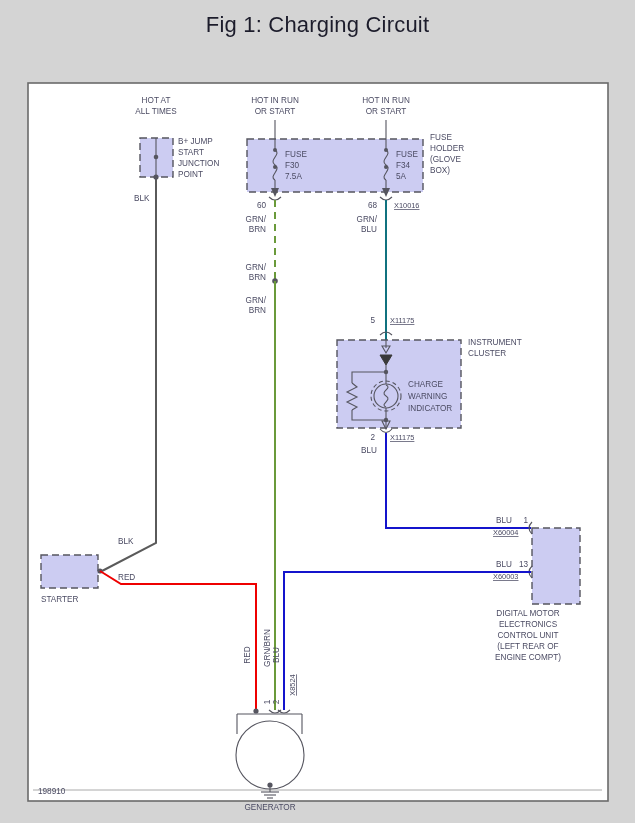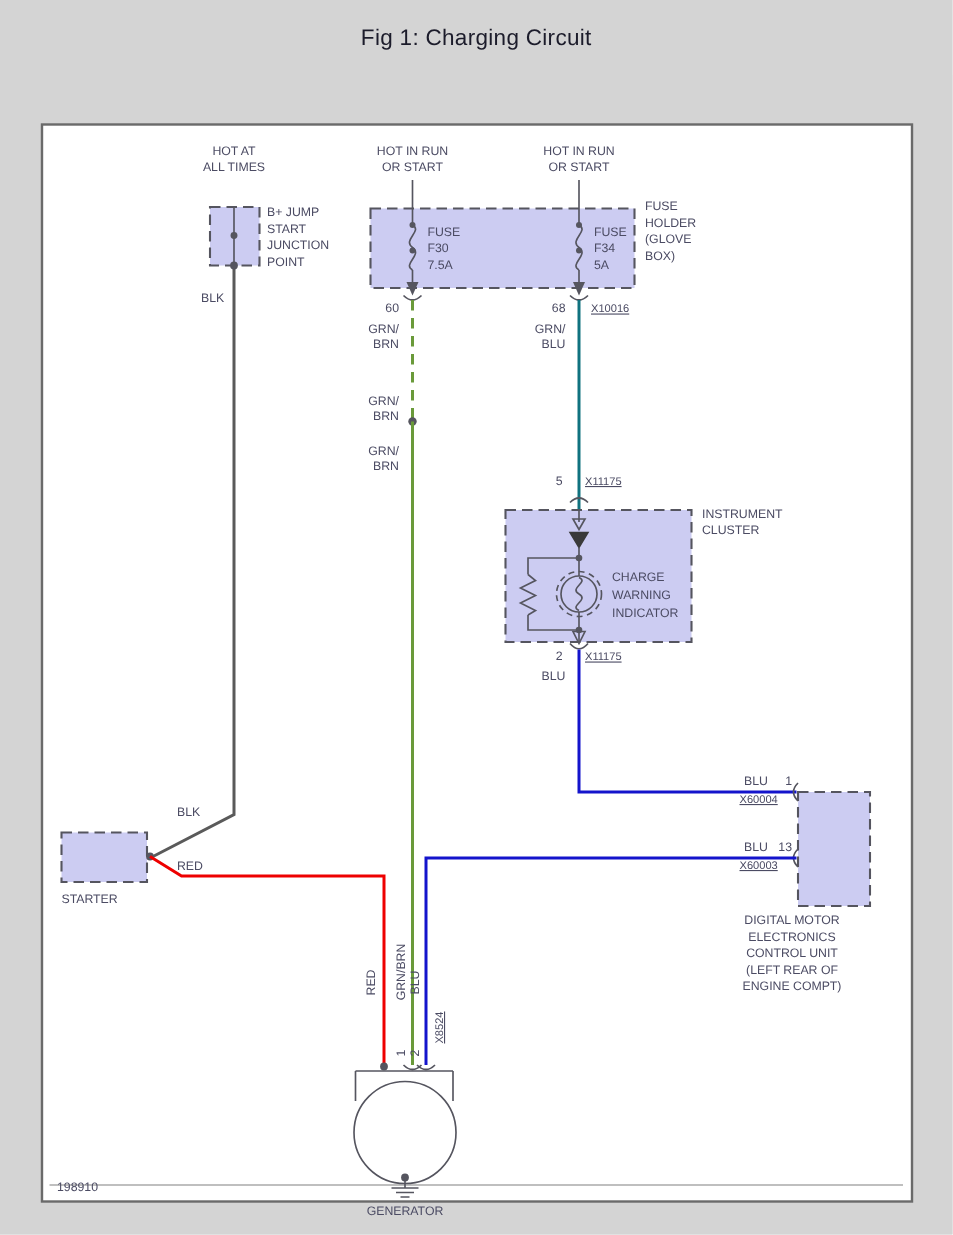--- a/index.html
+++ b/index.html
@@ -8,21 +8,21 @@
     background:#d4d4d4;
     font-family:"Liberation Sans", sans-serif;
     overflow:hidden;
   }
   #header{
     height:50px;
     display:flex;align-items:center;justify-content:center;
     background:#d4d4d4;
   }
   #header .title{
-    font-size:15px;
+    font-size:22px;
     color:#1c1c2b;
     letter-spacing:.2px;
   }
   #canvas-wrap{
     position:relative;
     width:635px;
     height:773px;
     background:#d4d4d4;
   }
   svg#diagram{display:block;}

